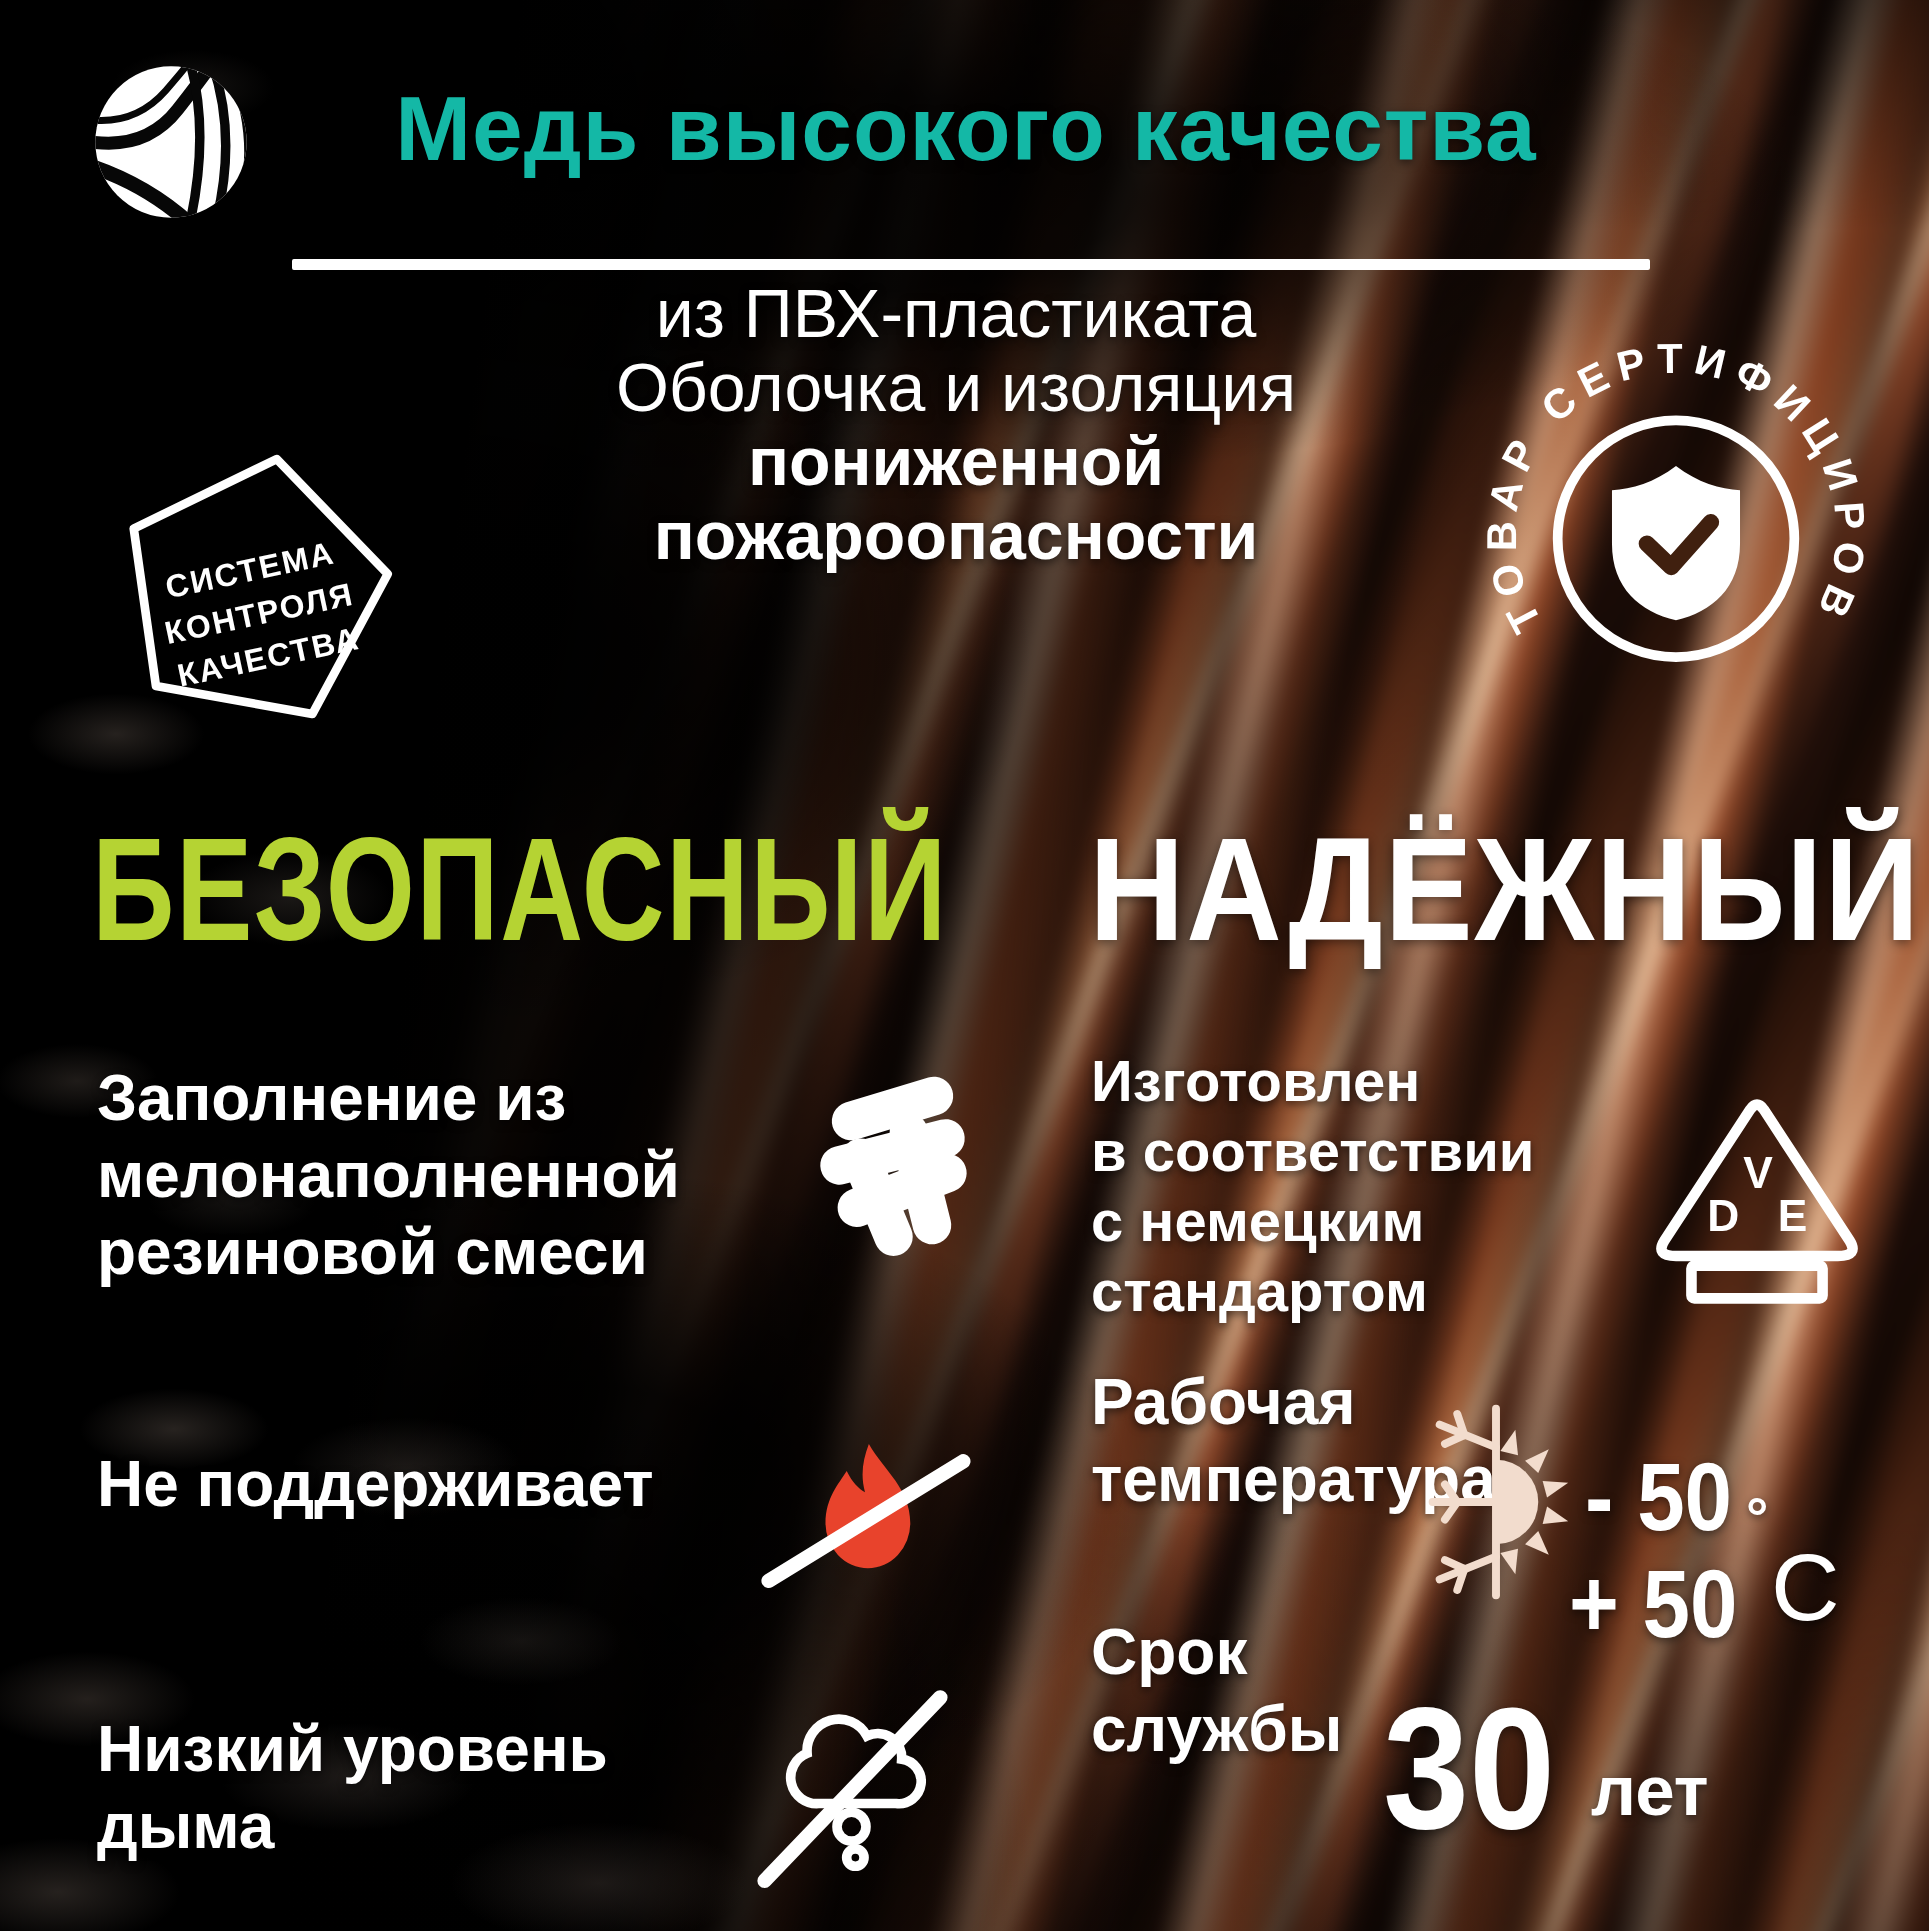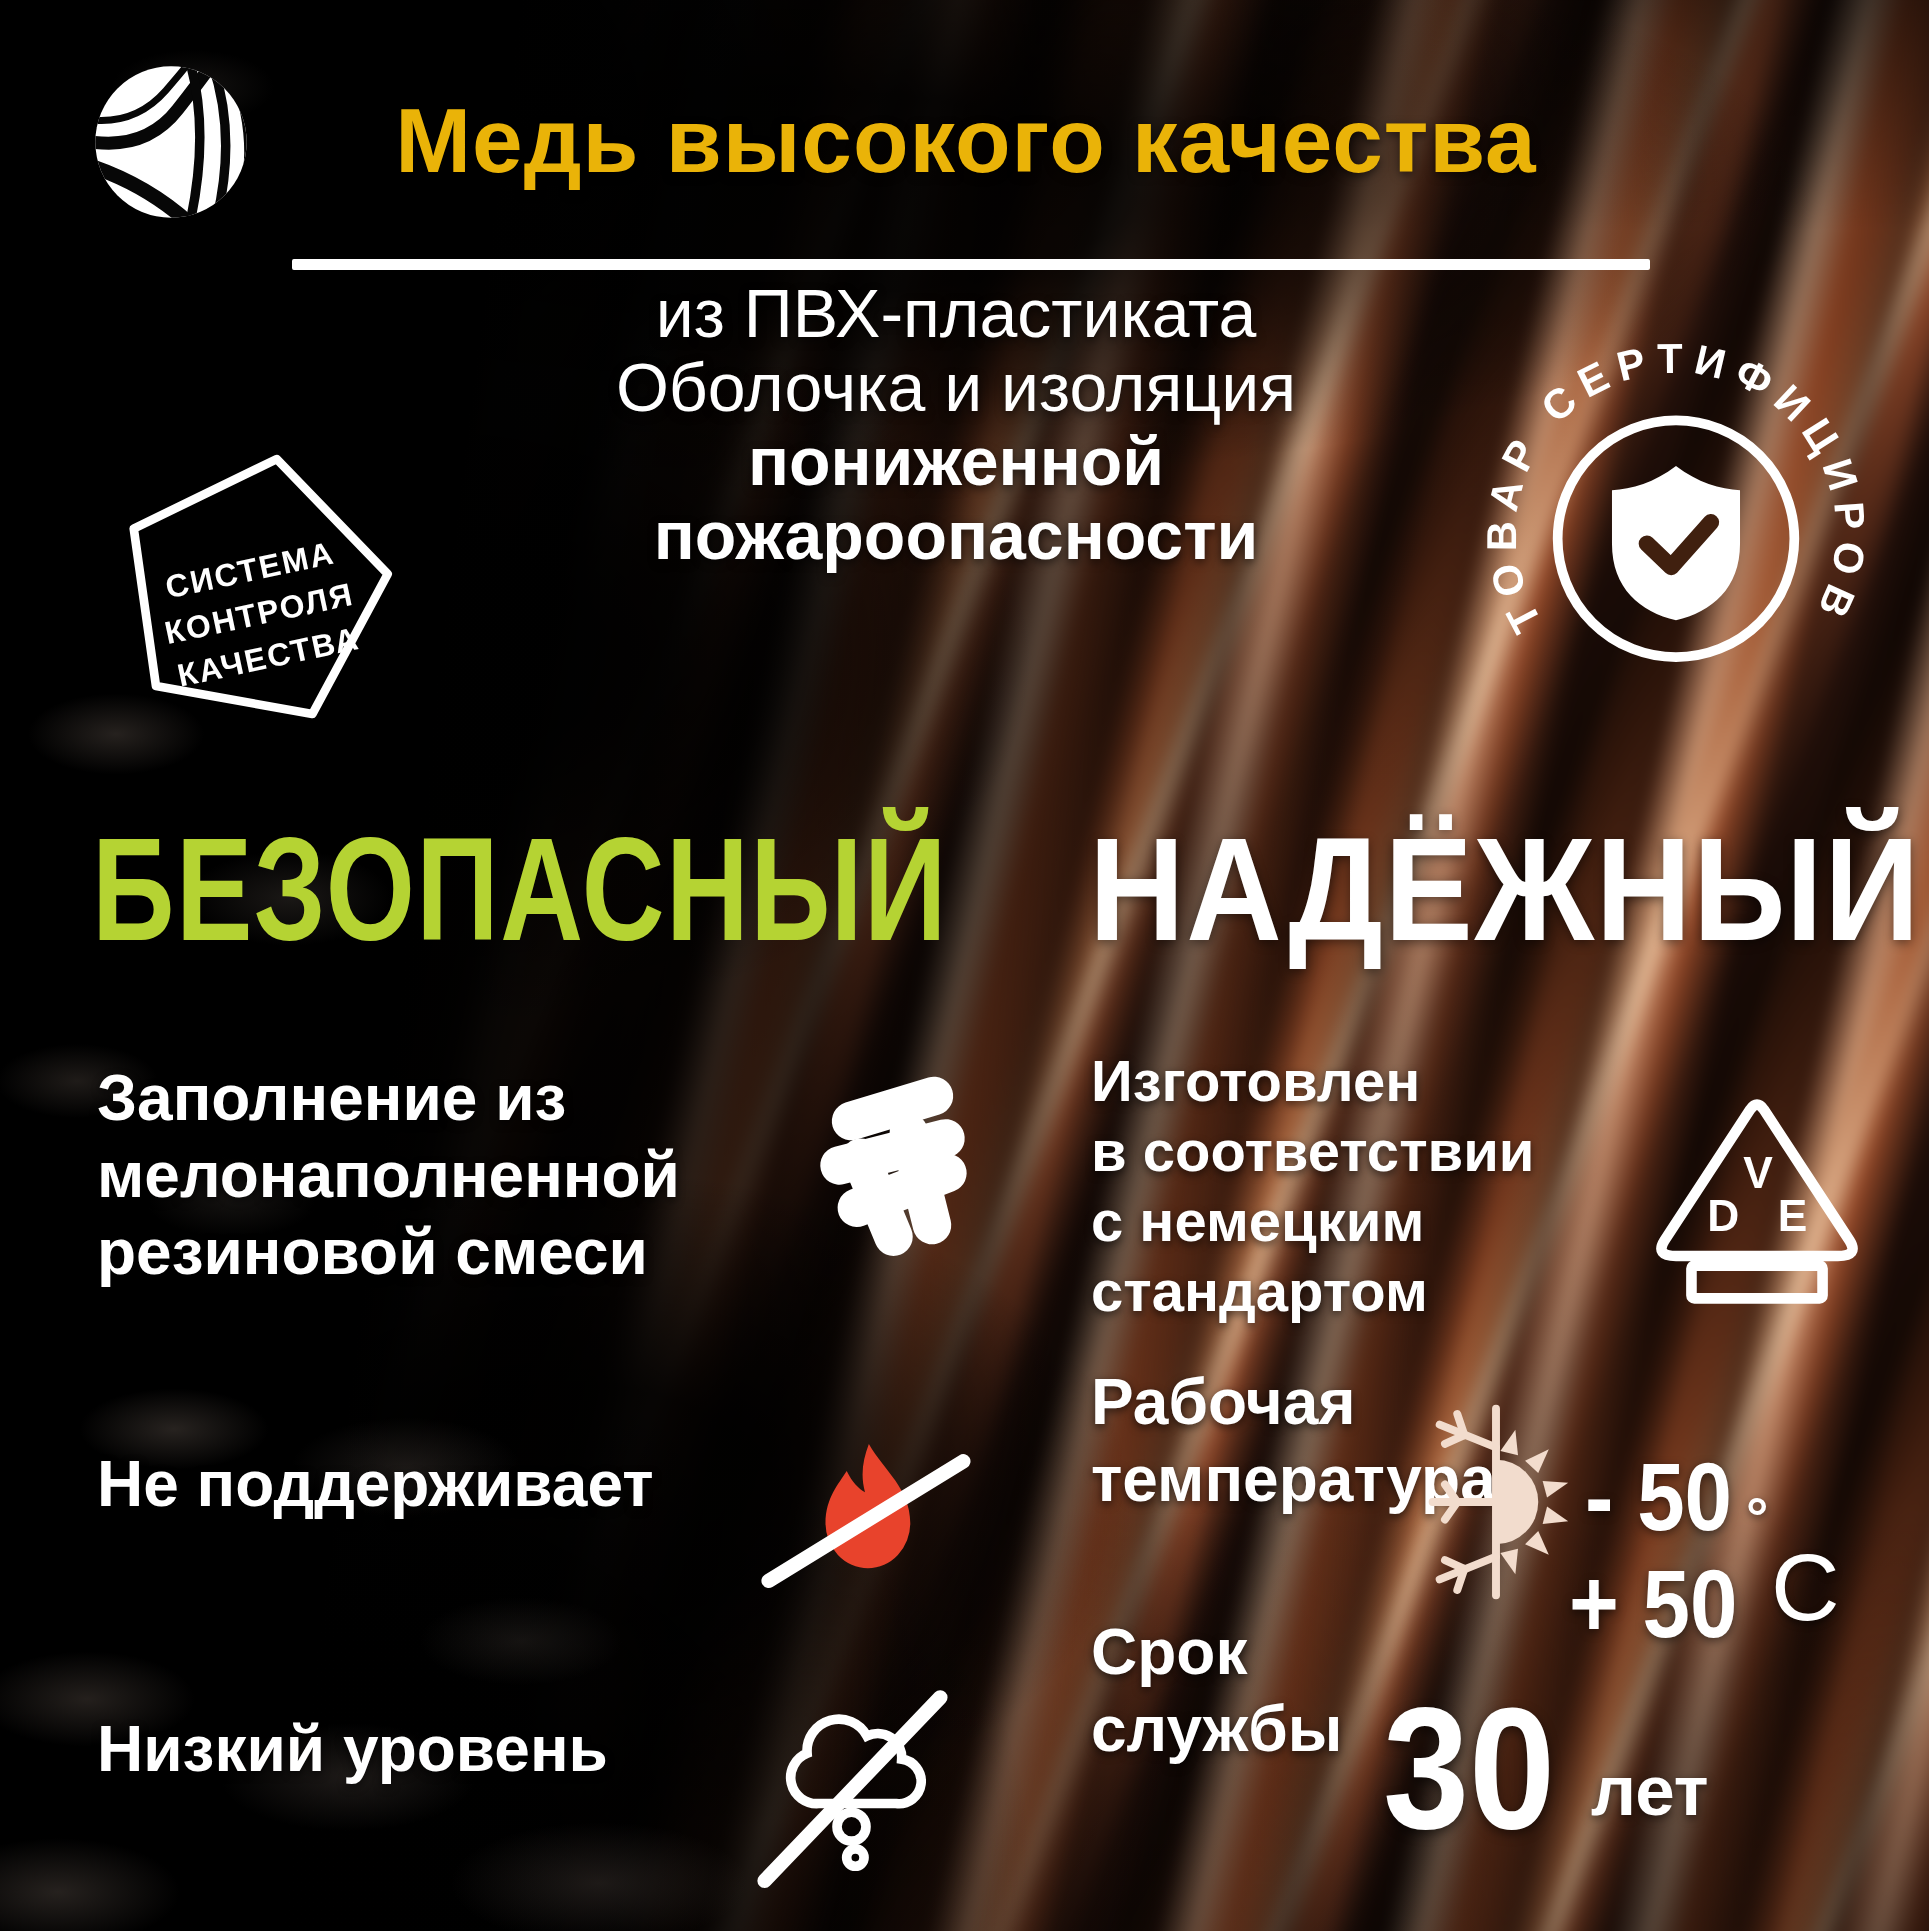--- a/index.html
+++ b/index.html
@@ -36,22 +36,22 @@
       radial-gradient(ellipse 154px 68px at 87px 1699px,  rgba(120,105,95,.3), transparent 70%),
       radial-gradient(ellipse 183px 77px at 348px 1777px, rgba(105,92,85,.28), transparent 70%),
       radial-gradient(ellipse 212px 87px at 599px 1883px, rgba(115,100,92,.25), transparent 70%),
       radial-gradient(ellipse 145px 63px at 521px 1641px, rgba(95,85,78,.22), transparent 70%),
       radial-gradient(ellipse 126px 58px at 232px 1197px, rgba(100,90,82,.22), transparent 70%),
       radial-gradient(ellipse 174px 77px at 58px 1892px,  rgba(125,110,100,.3), transparent 70%),
       radial-gradient(ellipse 116px 53px at 193px 87px,   rgba(80,72,66,.25), transparent 70%);}
 
   
   .logo{left:85px;top:56px;width:172px;height:172px;}
-  .title{left:290px;top:89px;width:1352px;margin:0;text-align:center;
-         font-size:91px;font-weight:700;letter-spacing:1px;color:#eab308;
+  .title{left:290px;top:77px;width:1352px;margin:0;text-align:center;
+         font-size:91px;font-weight:700;letter-spacing:1px;color:#14b8a6;
          text-shadow:0 2.9px 9.7px rgba(0,0,0,.55);}
   .title-underline{left:292px;top:259px;width:1358px;height:10.6px;background:#fff;border-radius:1.9px;}
 
   
   .subtitle{left:280px;top:276px;width:1352px;text-align:center;
             text-shadow:0 2.9px 9.7px rgba(0,0,0,.6);}
   .sub-line{font-size:68px;line-height:74px;font-weight:400;color:#fff;}
   .sub-line.bold{font-weight:700;}
 
   
@@ -247,20 +247,21 @@
       </g>
     </svg>
   </div>
   <div class="abs t-minus">- 50</div>
   <div class="abs t-plus">+ 50</div>
   <div class="abs t-deg">°</div>
   <div class="abs t-unit">C</div>
 
   <div class="abs feat f-smoke">
     <div class="feat-line">Низкий уровень</div>
+    <div class="feat-line">дыма</div>
   </div>
   <div class="abs icon-nosmoke">
     <svg viewBox="0 0 208 230" width="201" height="222">
       <g stroke="#ffffff" stroke-width="10" fill="none" stroke-linecap="round">
         <path d="M 70 128 A 27 27 0 0 1 58 76 A 33 33 0 0 1 120 58
                  A 25 25 0 0 1 156 82 A 23 23 0 0 1 150 128 Z"></path>
         <circle cx="104" cy="152" r="15"></circle>
         <circle cx="108" cy="184" r="9"></circle>
       </g>
       <line x1="14" y1="208" x2="196" y2="18" stroke="#ffffff" stroke-width="15" stroke-linecap="round"></line>

